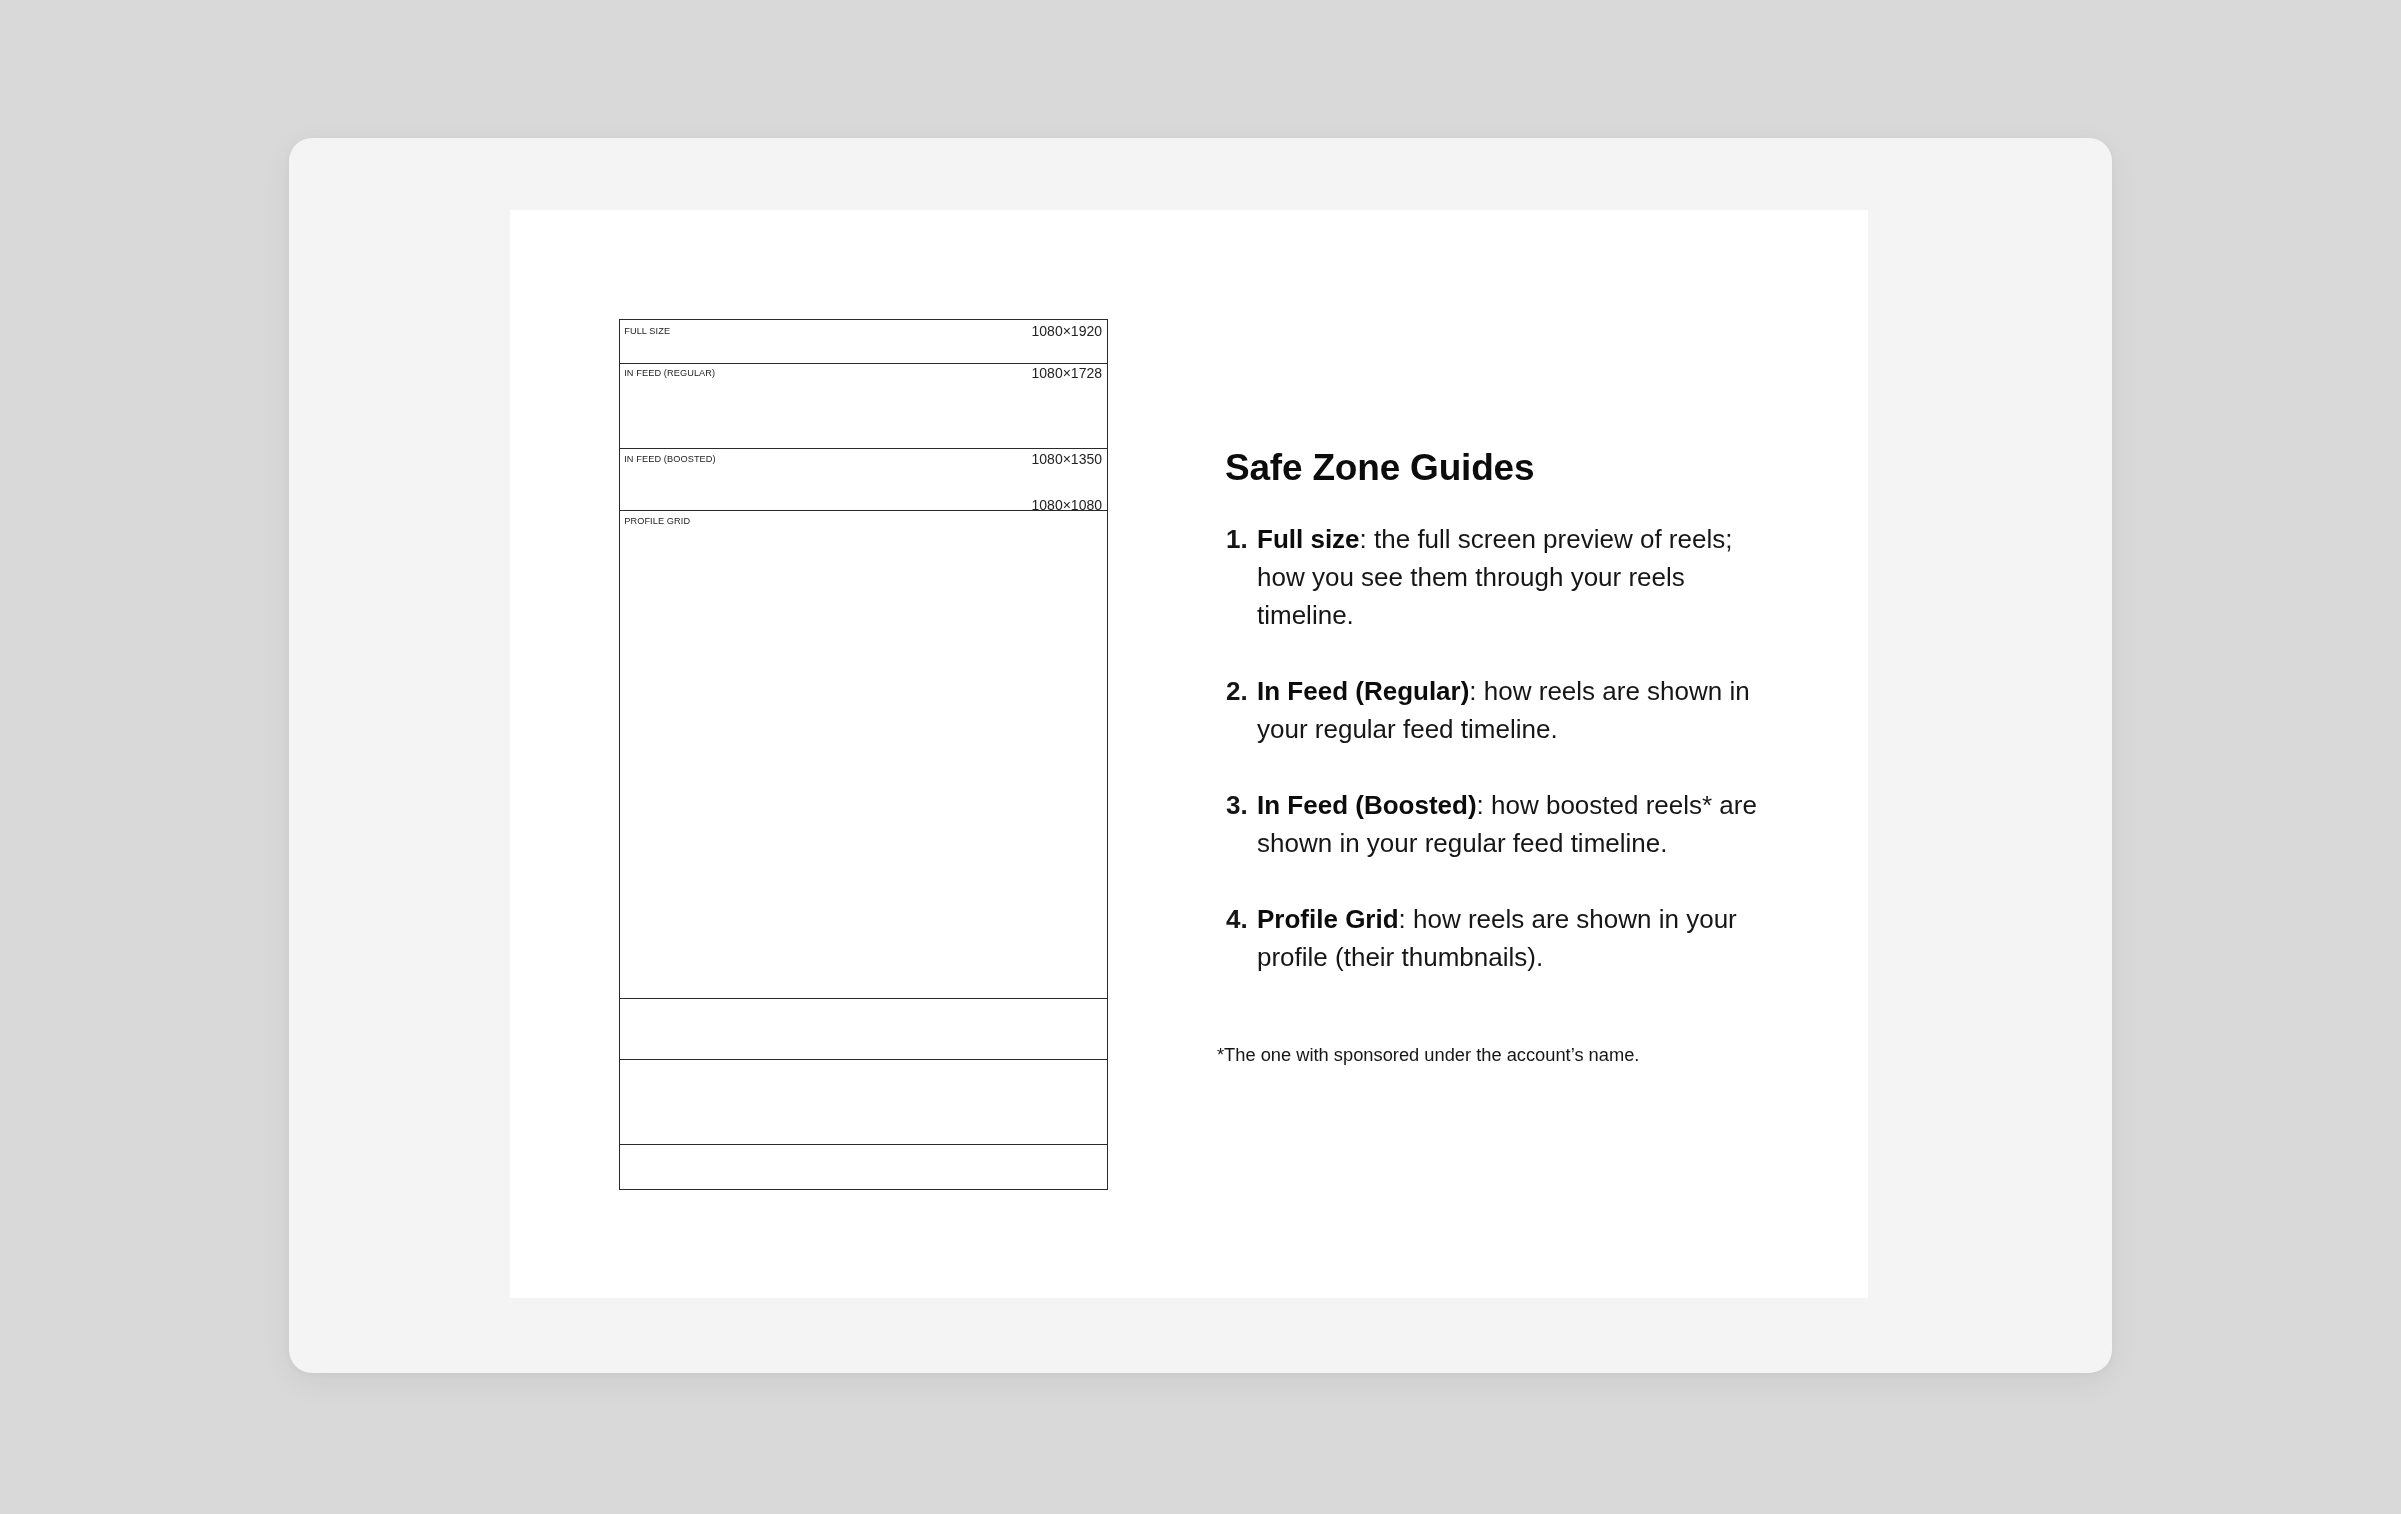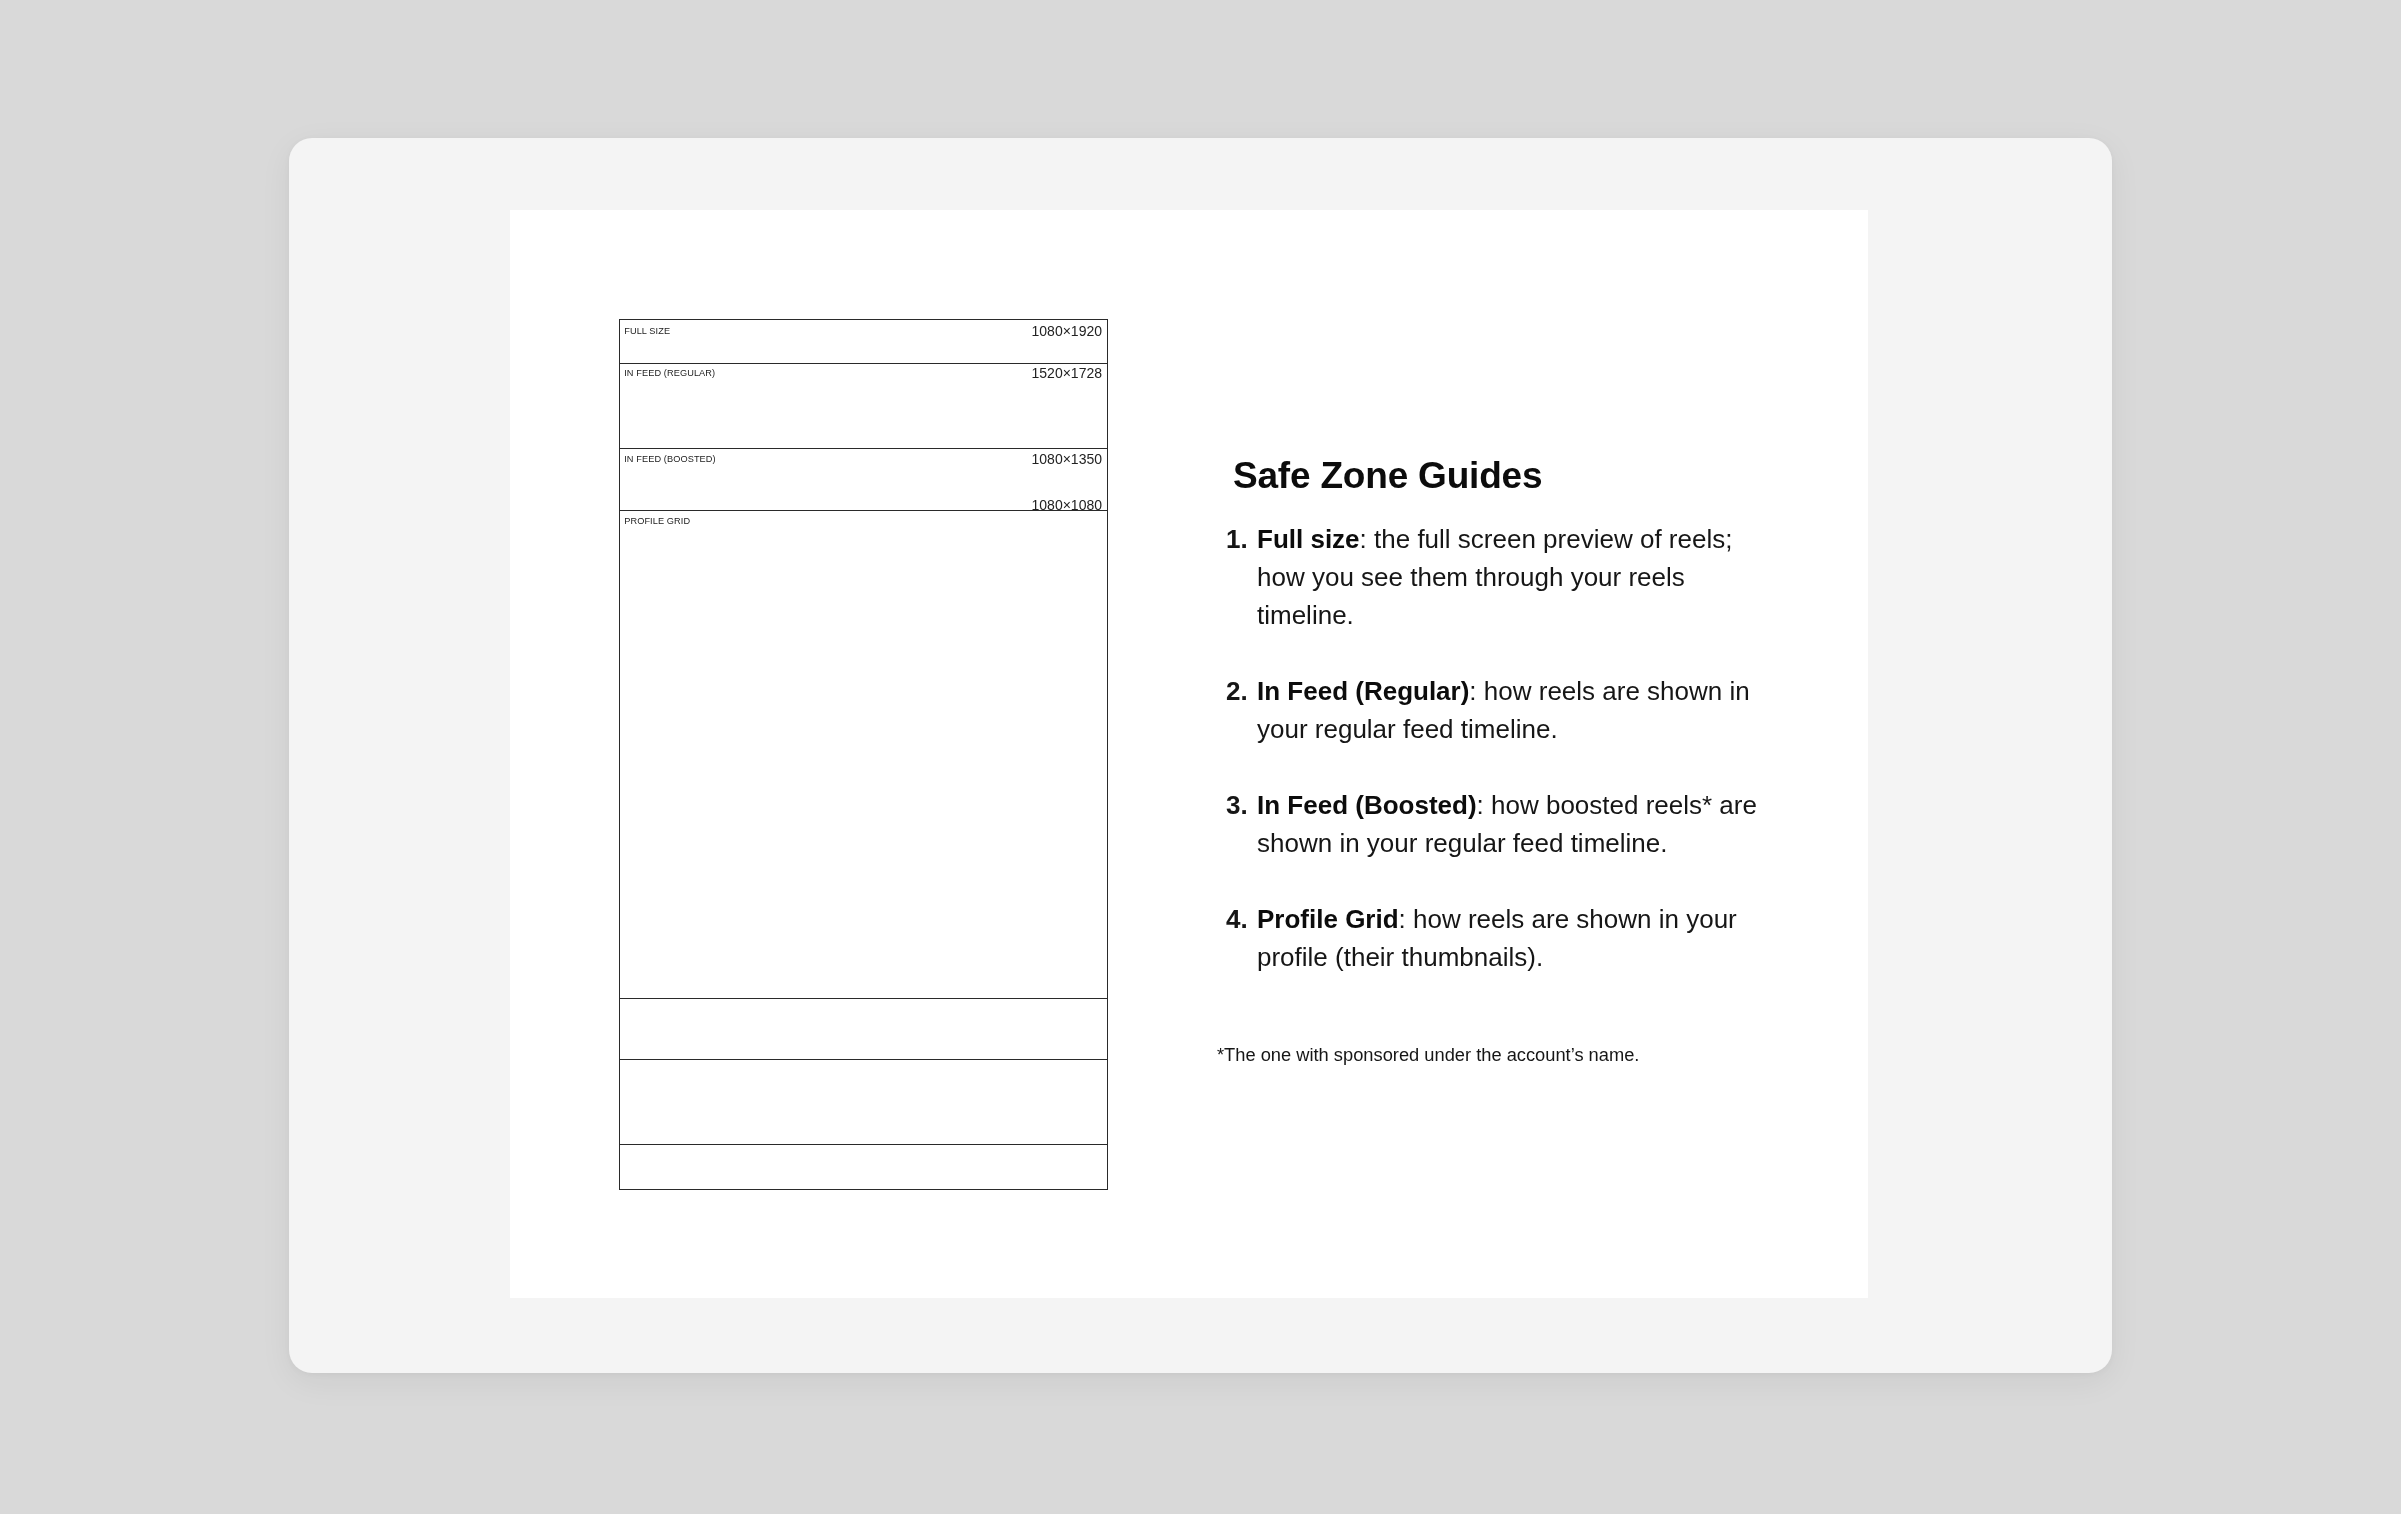--- a/index.html
+++ b/index.html
@@ -66,21 +66,21 @@
       font-size: 14px;
       color: #222222;
       white-space: nowrap;
       line-height: 10px;
     }
     
     .guide-title {
       position: absolute;
       left: 1217px;
       top: 436px;
-      margin: 16px;
+      margin: 8px;
       font-size: 37px;
       font-weight: 700;
       line-height: 47px;
       color: #0c0c0c;
       letter-spacing: -0.2px;
       white-space: nowrap;
     }
     .guide-list {
       position: absolute;
       left: 1226px;
@@ -131,21 +131,21 @@
   <div class="hline" style="top:128px;"></div>
   <div class="hline" style="top:190px;"></div>
   <div class="hline" style="top:678px;"></div>
   <div class="hline" style="top:739px;"></div>
   <div class="hline" style="top:824px;"></div>
 
   <span class="zone-label" style="top:5.8px;">FULL SIZE</span>
   <span class="zone-dim" style="top:5.8px;">1080×1920</span>
 
   <span class="zone-label" style="top:48px;">IN FEED (REGULAR)</span>
-  <span class="zone-dim" style="top:48px;">1520×1728</span>
+  <span class="zone-dim" style="top:48px;">1080×1728</span>
 
   <span class="zone-label" style="top:134px;">IN FEED (BOOSTED)</span>
   <span class="zone-dim" style="top:134px;">1080×1350</span>
 
   <span class="zone-label" style="top:196px;">PROFILE GRID</span>
   <span class="zone-dim" style="top:180px;">1080×1080</span>
 </div>
 
 <h1 class="guide-title">Safe Zone Guides</h1>
 

